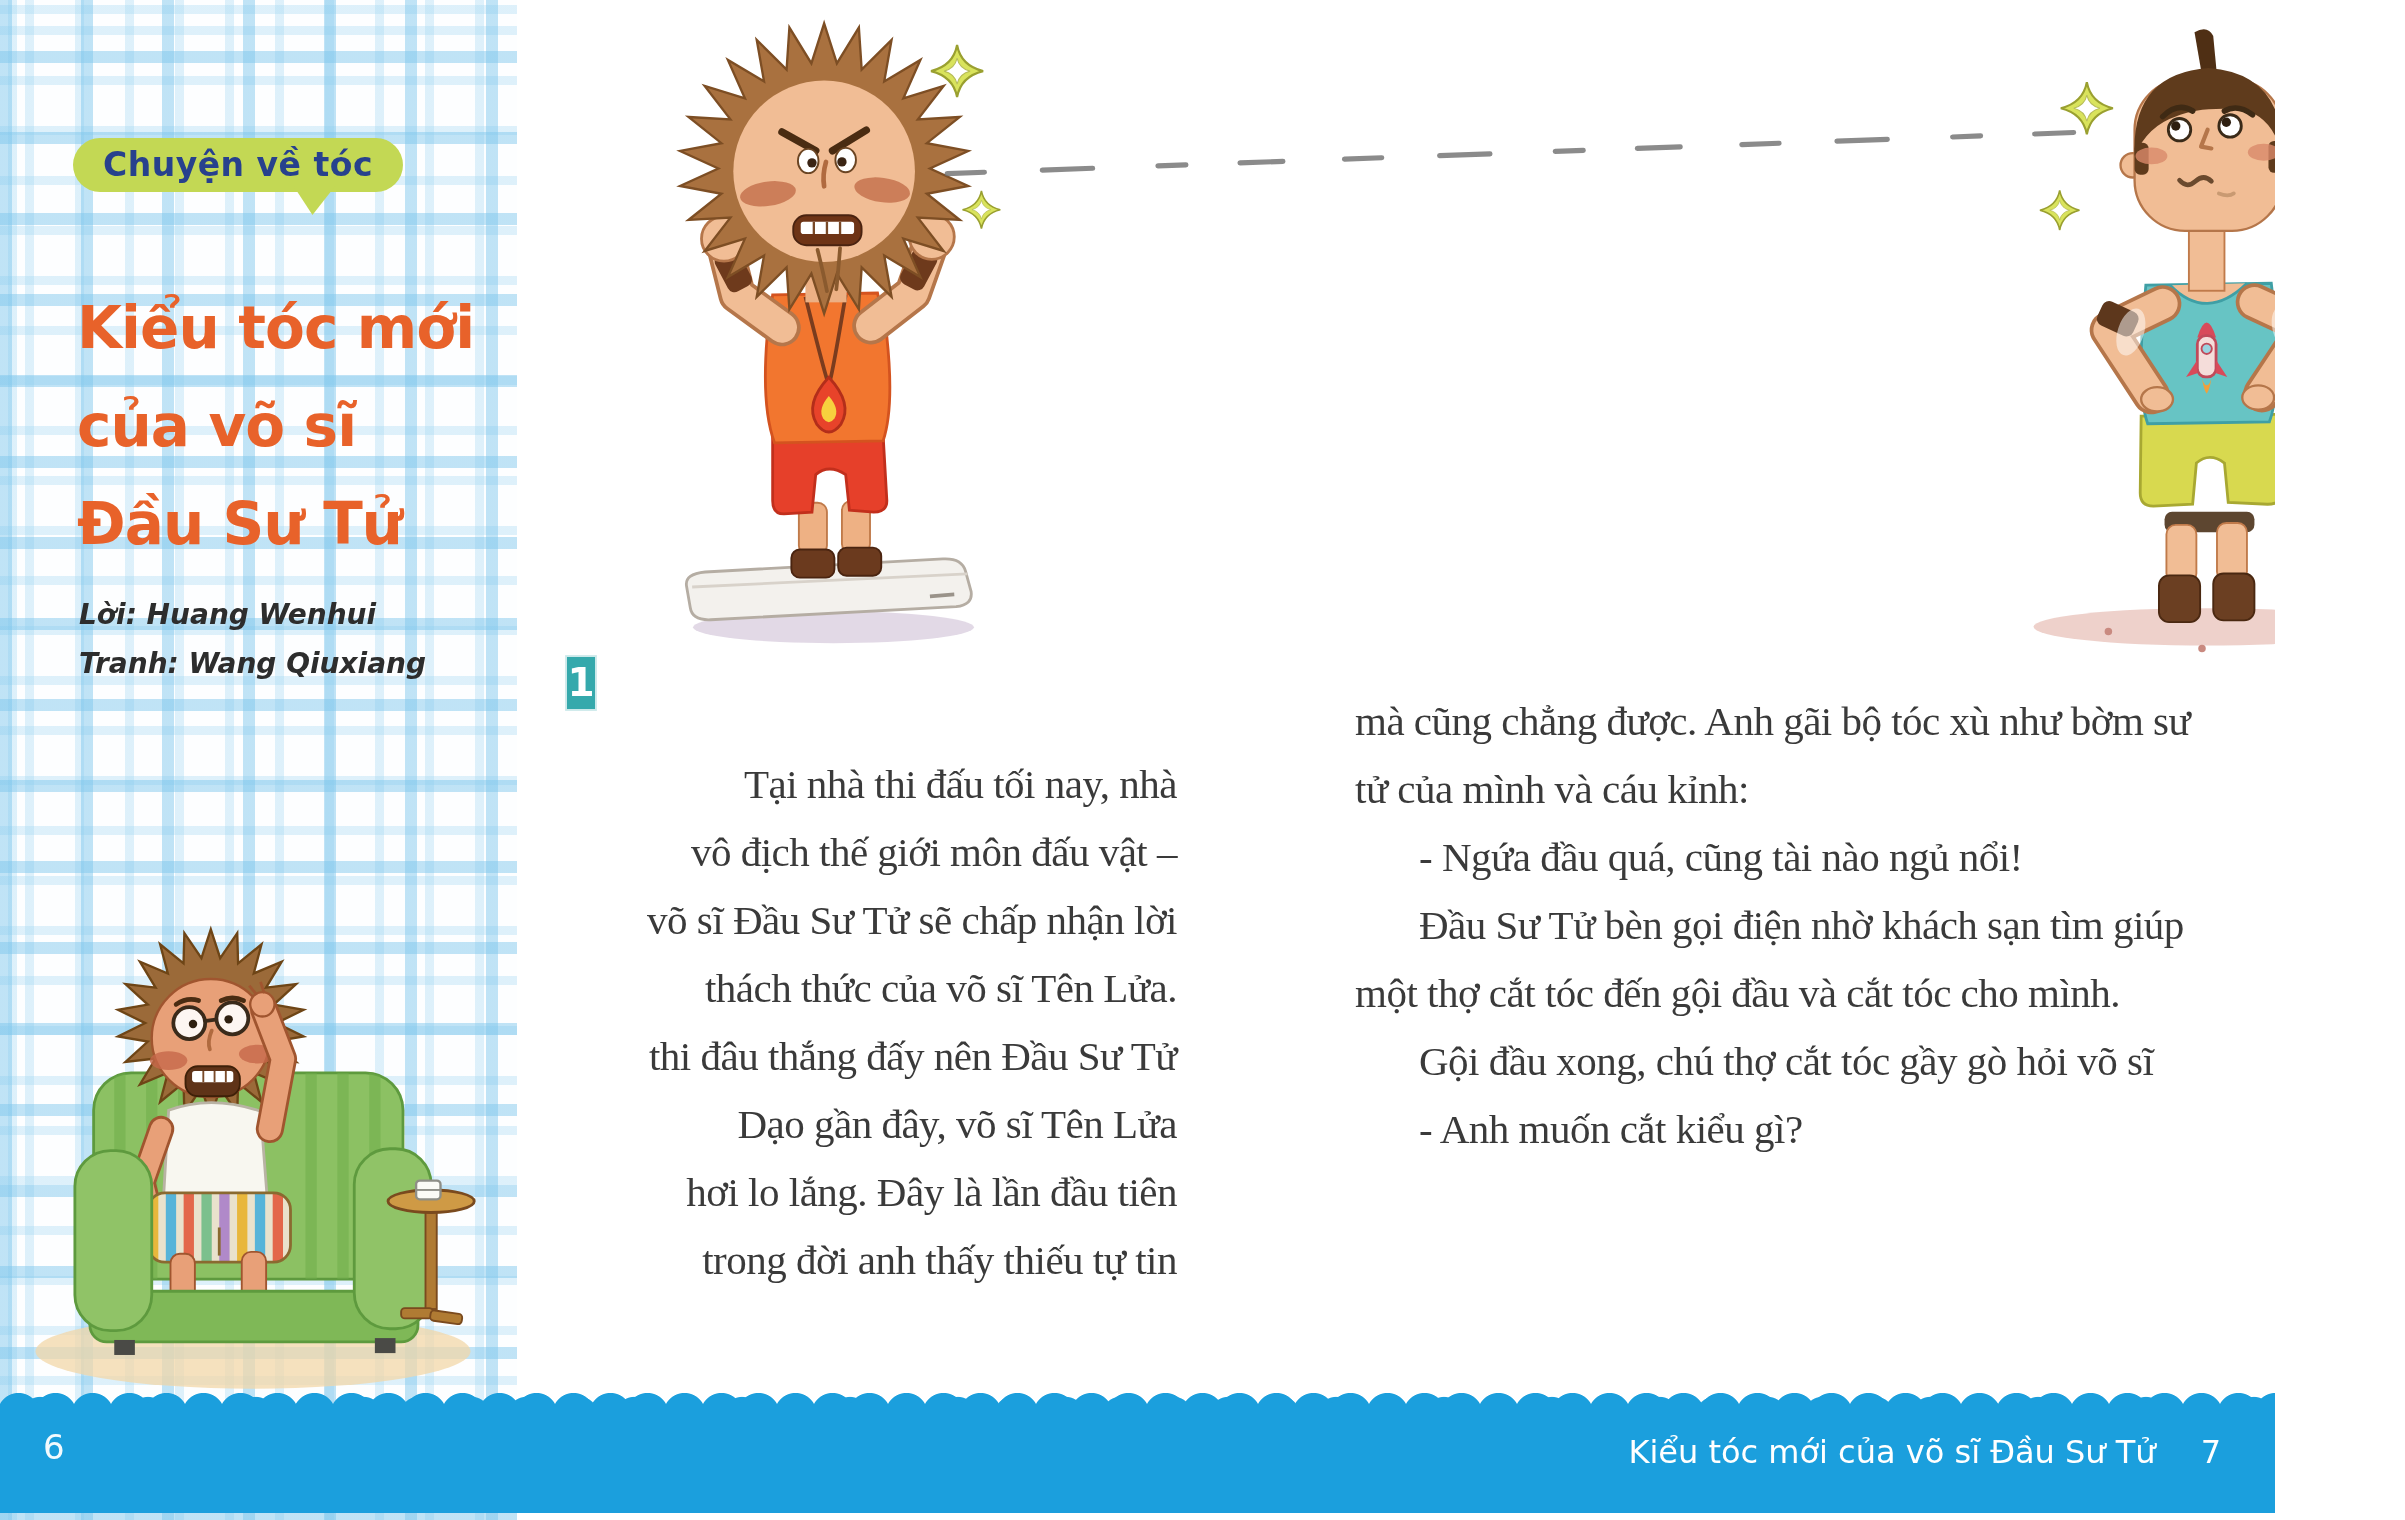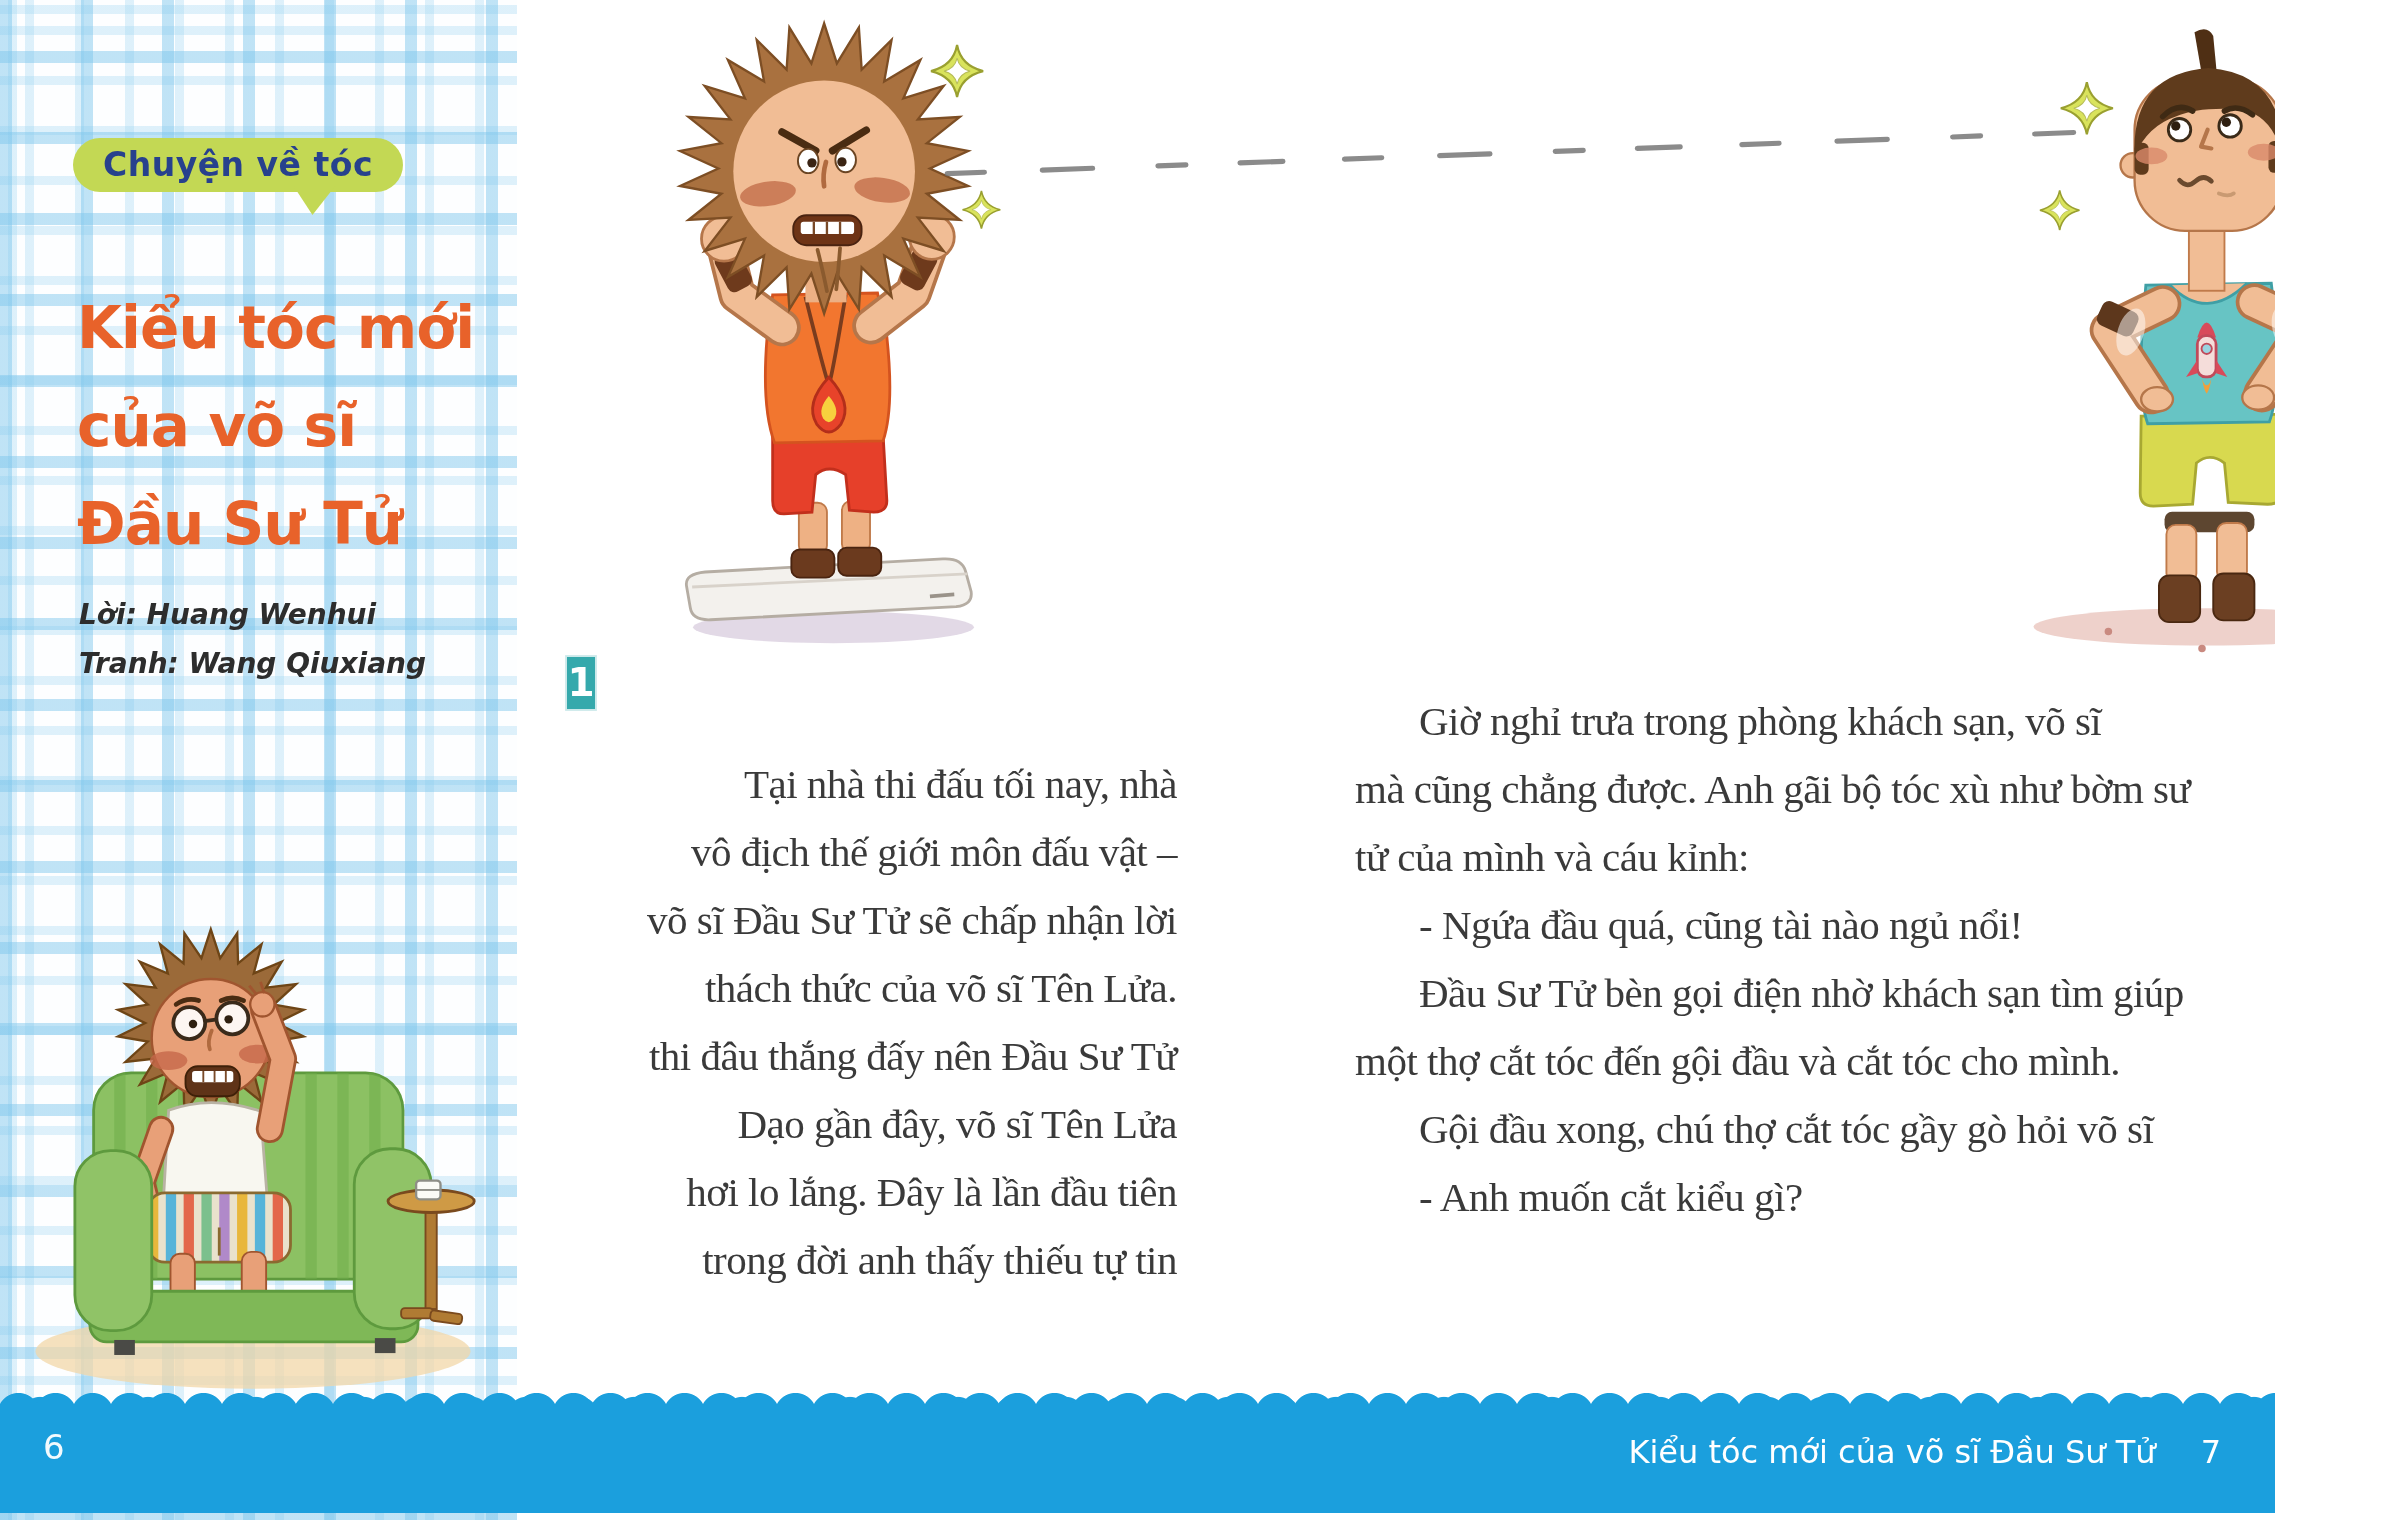--- a/index.html
+++ b/index.html
@@ -368,21 +368,20 @@
       <div class="line indent">Tại nhà thi đấu tối nay, nhà</div>
       <div class="line">vô địch thế giới môn đấu vật –</div>
       <div class="line">võ sĩ Đầu Sư Tử sẽ chấp nhận lời</div>
       <div class="line">thách thức của võ sĩ Tên Lửa.</div>
       <div class="line">thi đâu thắng đấy nên Đầu Sư Tử</div>
       <div class="line indent">Dạo gần đây, võ sĩ Tên Lửa</div>
       <div class="line">hơi lo lắng. Đây là lần đầu tiên</div>
       <div class="line">trong đời anh thấy thiếu tự tin</div>
     </div>
   <div class="col col-right">
-      <div class="line indent">Giờ nghỉ trưa trong phòng khách sạn, võ sĩ</div>
       <div class="line">mà cũng chẳng được. Anh gãi bộ tóc xù như bờm sư</div>
       <div class="line">tử của mình và cáu kỉnh:</div>
       <div class="line indent">- Ngứa đầu quá, cũng tài nào ngủ nổi!</div>
       <div class="line indent">Đầu Sư Tử bèn gọi điện nhờ khách sạn tìm giúp</div>
       <div class="line">một thợ cắt tóc đến gội đầu và cắt tóc cho mình.</div>
       <div class="line indent">Gội đầu xong, chú thợ cắt tóc gầy gò hỏi võ sĩ</div>
       <div class="line indent">- Anh muốn cắt kiểu gì?</div>
     </div>
 
   <div class="footer-wave"></div>

